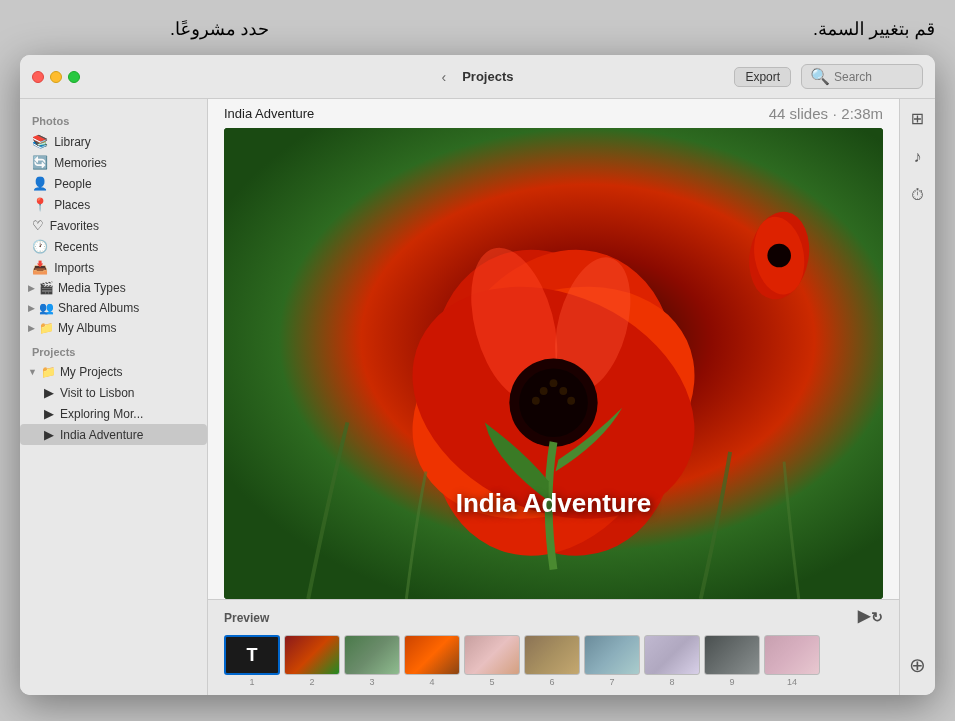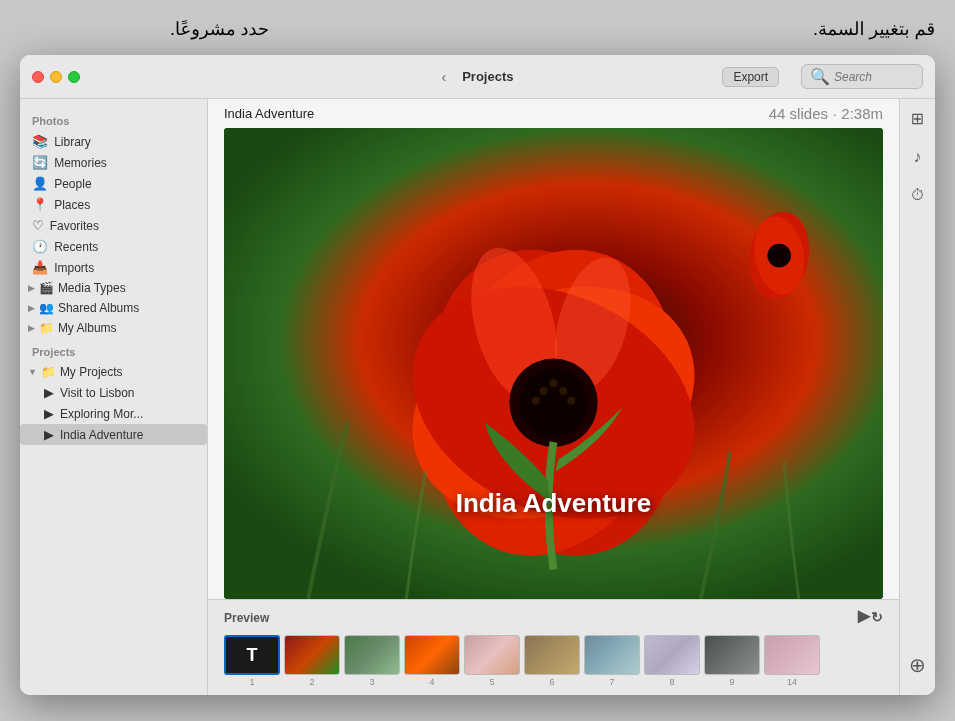--- a/index.html
+++ b/index.html
@@ -101,21 +101,21 @@
     .titlebar-title {
       font-size: 13px;
       font-weight: 600;
       color: #333;
     }
     .titlebar-right {
       position: absolute;
       right: 12px;
       display: flex;
       align-items: center;
-      gap: 22px;
+      gap: 10px;
     }
     .export-btn {
       font-size: 12px;
       color: #333;
       background: #d8d8d8;
       border: 1px solid #bbb;
       border-radius: 5px;
       padding: 2px 10px;
       cursor: pointer;
     }
@@ -128,21 +128,20 @@
       padding: 2px 8px;
       gap: 4px;
     }
     .search-box input {
       background: transparent;
       border: none;
       outline: none;
       font-size: 12px;
       width: 80px;
       color: #666;
-      font-style: italic;
     }
 
     
     .content {
       display: flex;
       flex: 1;
       overflow: hidden;
     }
 
     

